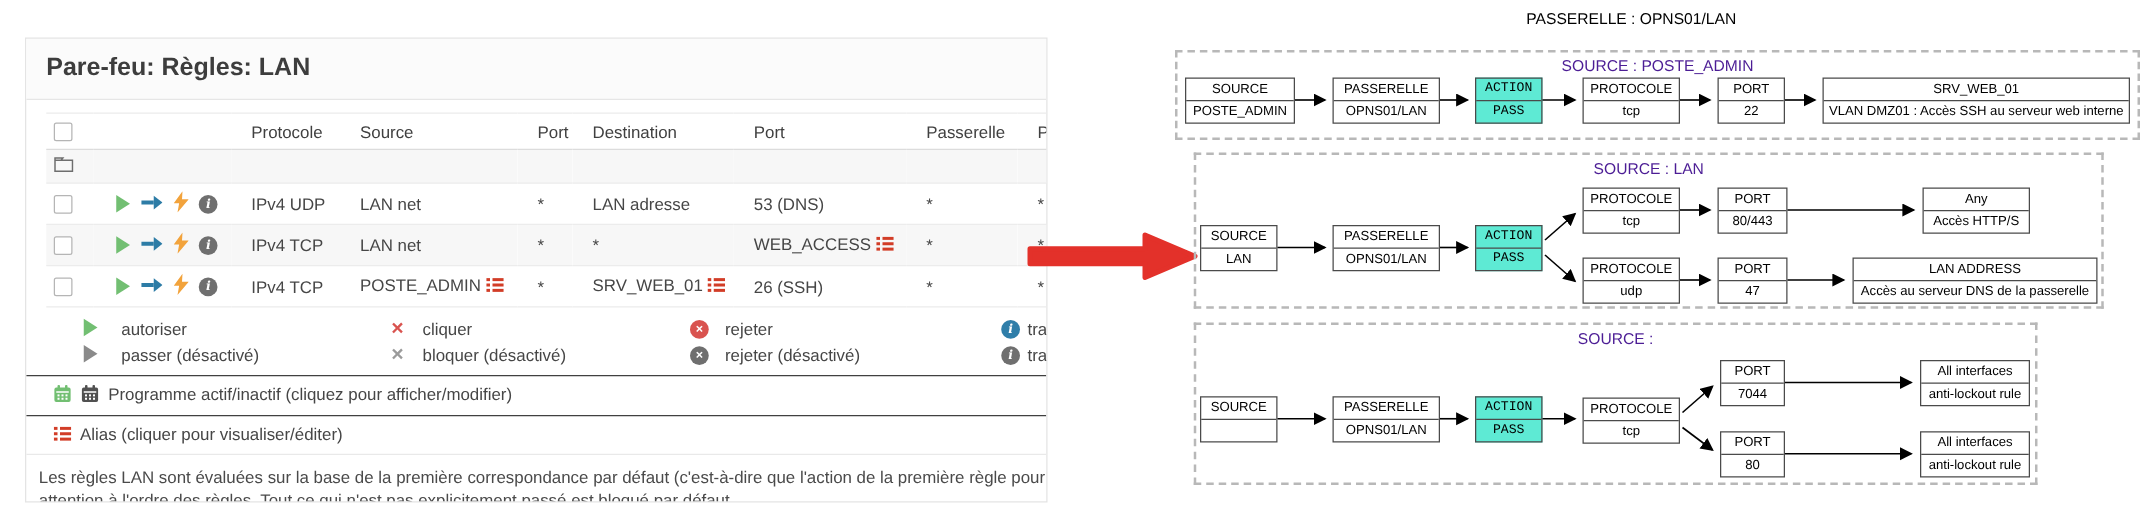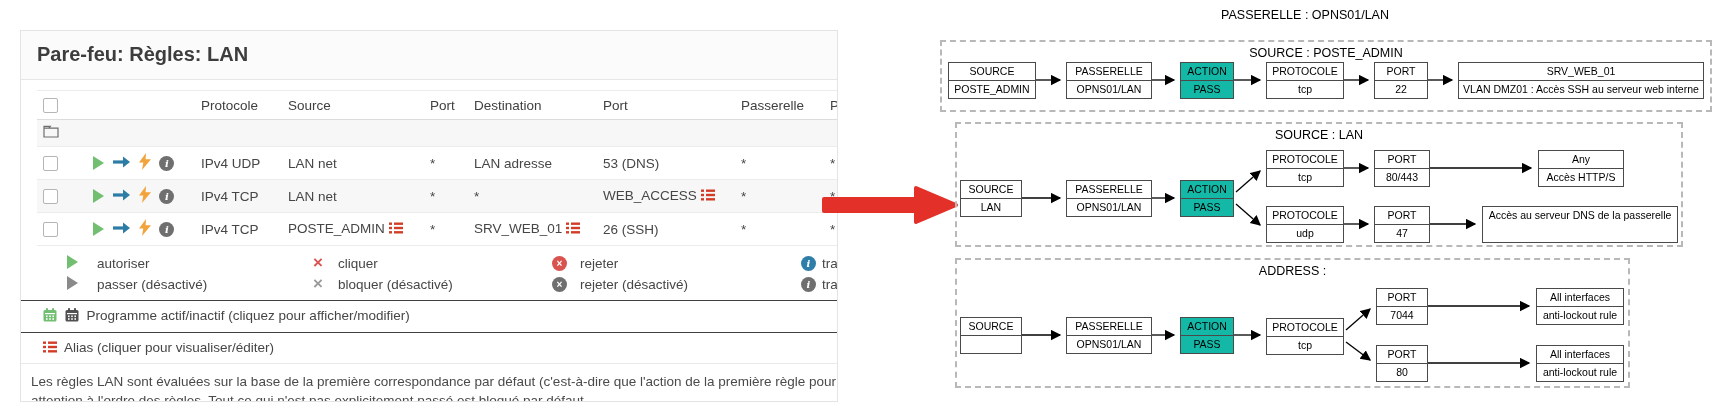--- a/index.html
+++ b/index.html
@@ -40,26 +40,26 @@
   .legend{position:relative;height:48px;margin-top:6px;font-size:13.5px;}
   .lg{position:absolute;white-space:nowrap;margin-left:24px;}
   .note-row{border-top:1px solid #404040;padding:7px 0 7px 22px;font-size:13.5px;white-space:nowrap;}
   .note-row .ri{margin-right:4px;}
   .desc{border-top:1px solid #e9e9e9;padding:8px 0 10px 10px;font-size:13.5px;line-height:19px;
         color:#4a4a4a;white-space:nowrap;overflow:hidden;}
 
   
   .dg-title{position:absolute;left:1140px;top:8px;width:330px;text-align:center;font-size:12.5px;color:#000;}
   .dgroup{position:absolute;border:2px dashed #b8b8b8;box-sizing:border-box;}
-  .dgroup-title{position:absolute;left:0;right:0;top:4px;text-align:center;font-size:12.5px;color:#000000;}
+  .dgroup-title{position:absolute;left:0;right:0;top:4px;text-align:center;font-size:12.5px;color:#4c1d95;}
   .dnode{position:absolute;background:#fff;border:1.5px solid #4a4a4a;box-sizing:border-box;
          text-align:center;font-size:10.5px;color:#000;height:37px;}
   .dnode-top{height:17px;line-height:17px;border-bottom:1.5px solid #4a4a4a;overflow:hidden;}
   .dnode-val{height:16px;line-height:16px;overflow:hidden;}
-  .dnode.pass{background:#14b8a6;}
+  .dnode.pass{background:#5eead4;font-family:Liberation Mono, monospace;}
   svg.overlay{position:absolute;left:0;top:0;pointer-events:none;}
 </style>
 </head>
 <body>
 
 <div class="stage">
 
   <div class="card">
     <div class="card-header">
       <span class="card-title">Pare-feu: Règles: LAN</span>
@@ -281,21 +281,21 @@
 
   <div class="dg-title">PASSERELLE : OPNS01/LAN</div>
 
   <div class="dgroup" style="left:940px;top:40px;width:772px;height:72px">
     <div class="dgroup-title">SOURCE : POSTE_ADMIN</div>
   </div>
   <div class="dgroup" style="left:955px;top:122px;width:728px;height:125px">
     <div class="dgroup-title">SOURCE : LAN</div>
   </div>
   <div class="dgroup" style="left:955px;top:258px;width:675px;height:130px">
-    <div class="dgroup-title">ADDRESS :</div>
+    <div class="dgroup-title">SOURCE :</div>
   </div>
 
   <div class="dnode" style="left:948px;top:62px;width:88px">
     <div class="dnode-top">SOURCE</div>
     <div class="dnode-val">POSTE_ADMIN</div>
   </div>
   <div class="dnode" style="left:1066px;top:62px;width:86px">
     <div class="dnode-top">PASSERELLE</div>
     <div class="dnode-val">OPNS01/LAN</div>
   </div>
@@ -342,20 +342,21 @@
   </div>
   <div class="dnode" style="left:1266px;top:206px;width:78px">
     <div class="dnode-top">PROTOCOLE</div>
     <div class="dnode-val">udp</div>
   </div>
   <div class="dnode" style="left:1374px;top:206px;width:56px">
     <div class="dnode-top">PORT</div>
     <div class="dnode-val">47</div>
   </div>
   <div class="dnode" style="left:1482px;top:206px;width:196px">
+    <div class="dnode-top">LAN ADDRESS</div>
     <div class="dnode-val">Accès au serveur DNS de la passerelle</div>
   </div>
 
   <div class="dnode" style="left:960px;top:317px;width:62px">
     <div class="dnode-top">SOURCE</div>
     <div class="dnode-val"></div>
   </div>
   <div class="dnode" style="left:1066px;top:317px;width:86px">
     <div class="dnode-top">PASSERELLE</div>
     <div class="dnode-val">OPNS01/LAN</div>

